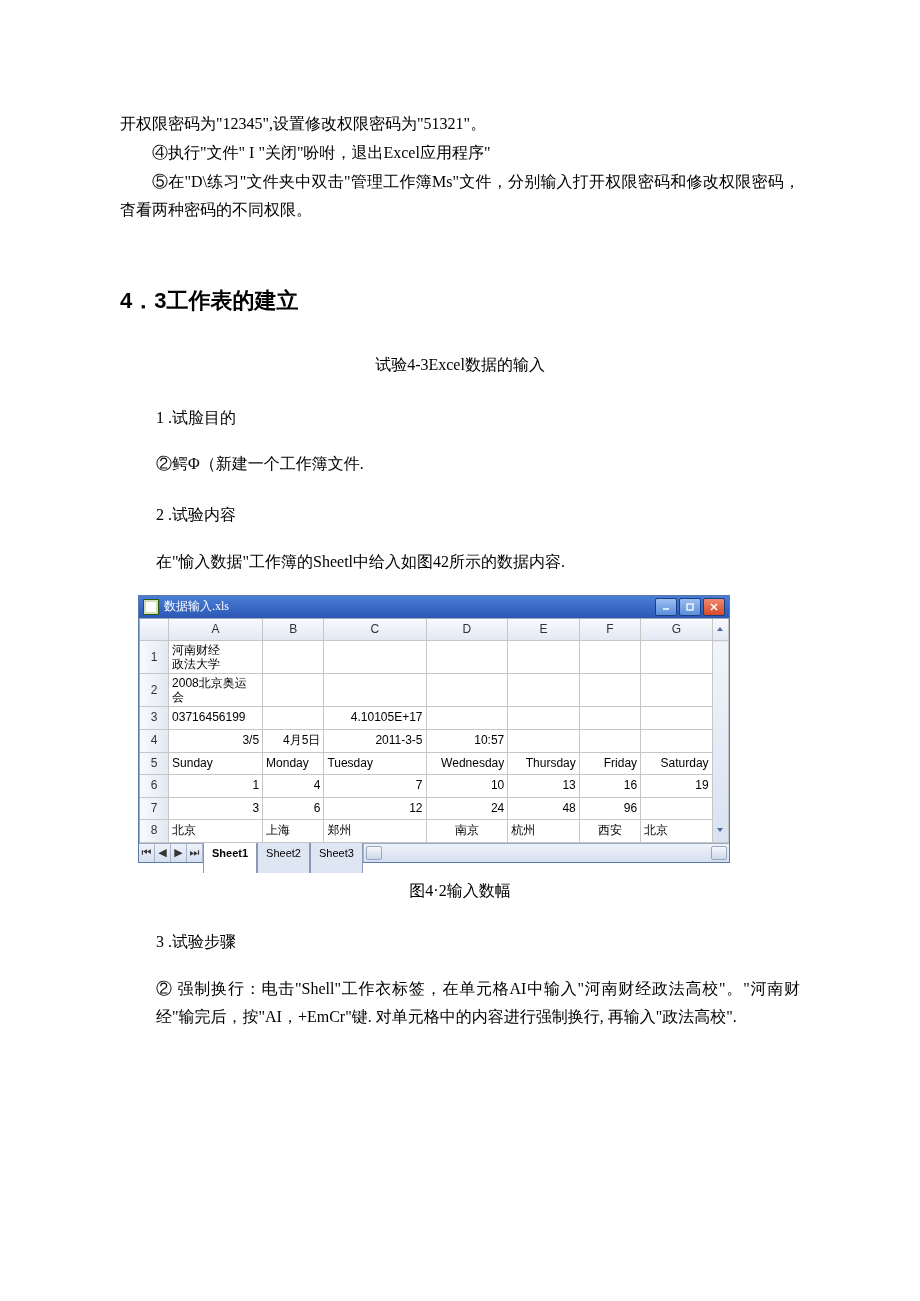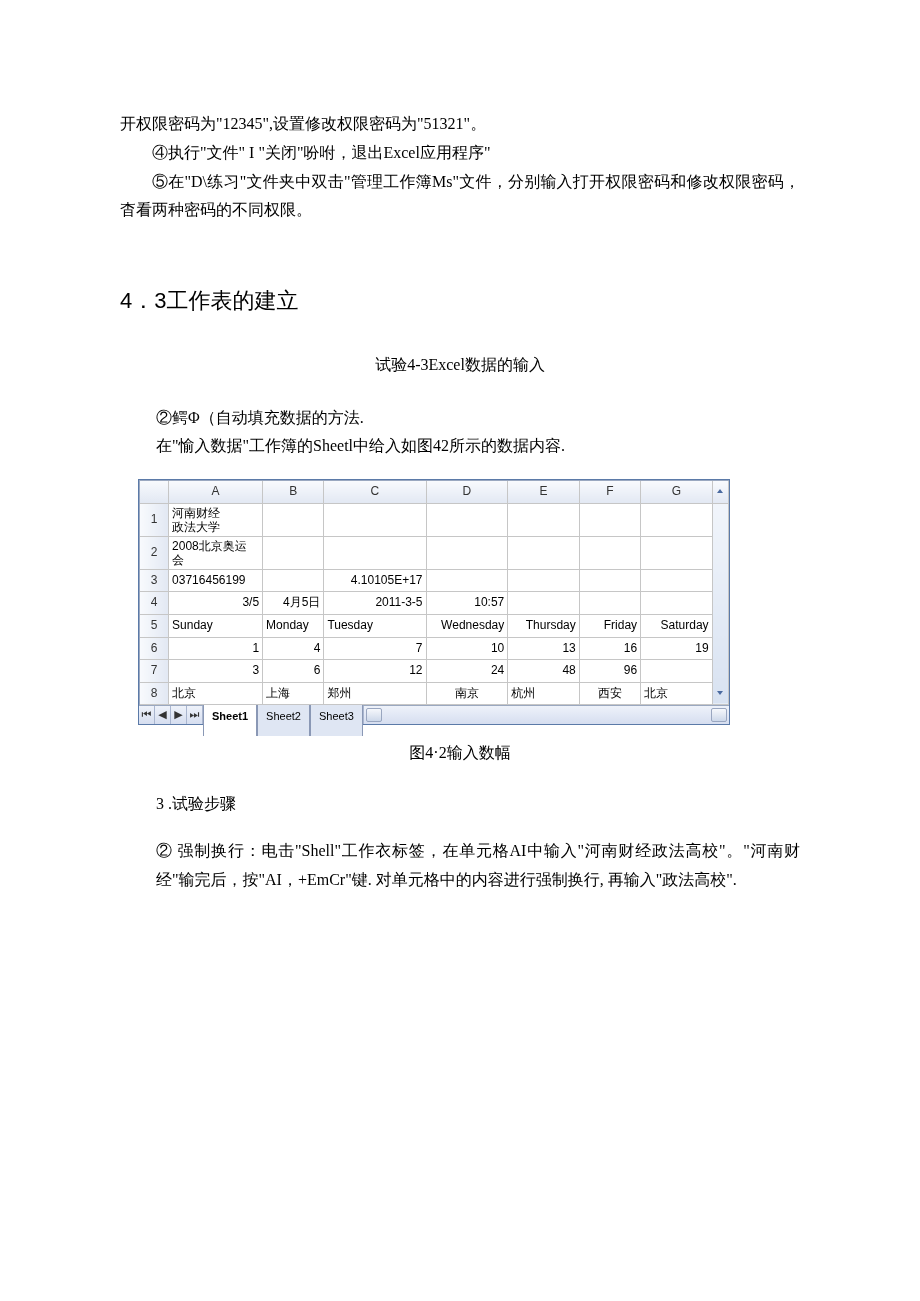--- a/index.html
+++ b/index.html
@@ -13,21 +13,21 @@
   .page {
     width: 920px;
     min-height: 1301px;
     box-sizing: border-box;
     padding: 110px 120px 80px 120px;
   }
   .para { text-align: justify; margin: 0; }
   .indent { text-indent: 2em; }
   .section-title {
     font-size: 22px;
-    font-weight: normal;
+    font-weight: bold;
     margin: 56px 0 30px 0;
     font-family: "SimHei", "Microsoft YaHei", sans-serif;
   }
   .subtitle { text-align: center; margin: 6px 0 24px 0; }
   .item-heading { margin: 22px 0 18px 36px; }
   .item-para { margin: 0 0 0 36px; }
   .figure-wrap { margin: 18px 0 10px 18px; }
   .excel-window {
     width: 590px;
     border: 1px solid #5b7aa8;
@@ -142,26 +142,48 @@
 
 <div class="page">
 
   <p class="para">开权限密码为"12345",设置修改权限密码为"51321"。</p>
   <p class="para indent">④执行"文件" I "关闭"吩咐，退出Excel应用程序"</p>
   <p class="para indent">⑤在"D\练习"文件夹中双击"管理工作簿Ms"文件，分别输入打开权限密码和修改权限密码，杳看两种密码的不同权限。</p>
 
   <h2 class="section-title">4．3工作表的建立</h2>
   <p class="subtitle">试验4-3Excel数据的输入</p>
 
-  <p class="item-para">②鳄Φ（自动填充数据的方法.</p>
-
+  <p class="item-heading">1 .试脸目的</p>
+  <p class="item-para">②鳄Φ（新建一个工作簿文件.</p>
+
+  <p class="item-heading">2 .试验内容</p>
   <p class="item-para">在"愉入数据"工作簿的Sheetl中给入如图42所示的数据内容.</p>
 
   <div class="figure-wrap">
     <div class="excel-window">
+      <div class="titlebar">
+        <span class="doc-icon"></span>
+        <span class="title-text">数据输入.xls</span>
+        <span class="win-btn">
+          <svg viewBox="0 0 10 10">
+              <line x1="2" y1="7" x2="8" y2="7" stroke="#fff" stroke-width="1.5"></line>
+            </svg>
+        </span>
+        <span class="win-btn">
+          <svg viewBox="0 0 10 10">
+              <rect x="2" y="2" width="6" height="6" fill="none" stroke="#fff" stroke-width="1.3"></rect>
+            </svg>
+        </span>
+        <span class="win-btn close">
+          <svg viewBox="0 0 10 10">
+              <line x1="2" y1="2" x2="8" y2="8" stroke="#fff" stroke-width="1.5"></line>
+              <line x1="8" y1="2" x2="2" y2="8" stroke="#fff" stroke-width="1.5"></line>
+            </svg>
+        </span>
+      </div>
       <div class="grid">
         <table>
           <colgroup>
             <col style="width:28px">
               <col style="width:92px">
               <col style="width:60px">
             <col style="width:100px">
               <col style="width:80px">
               <col style="width:70px">
             <col style="width:60px">

